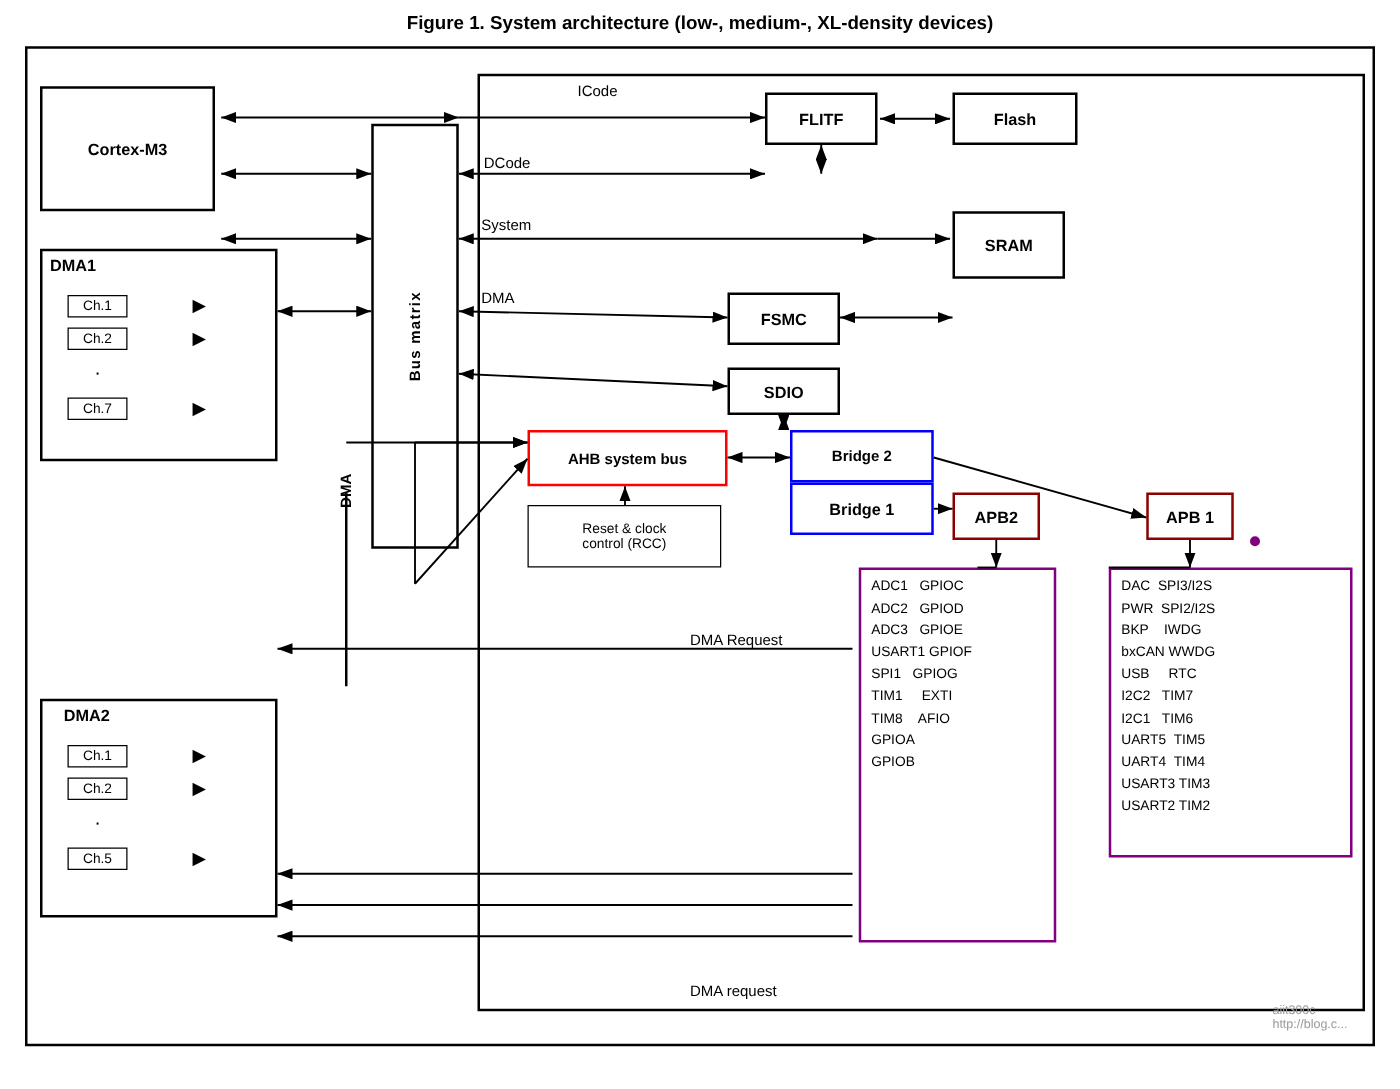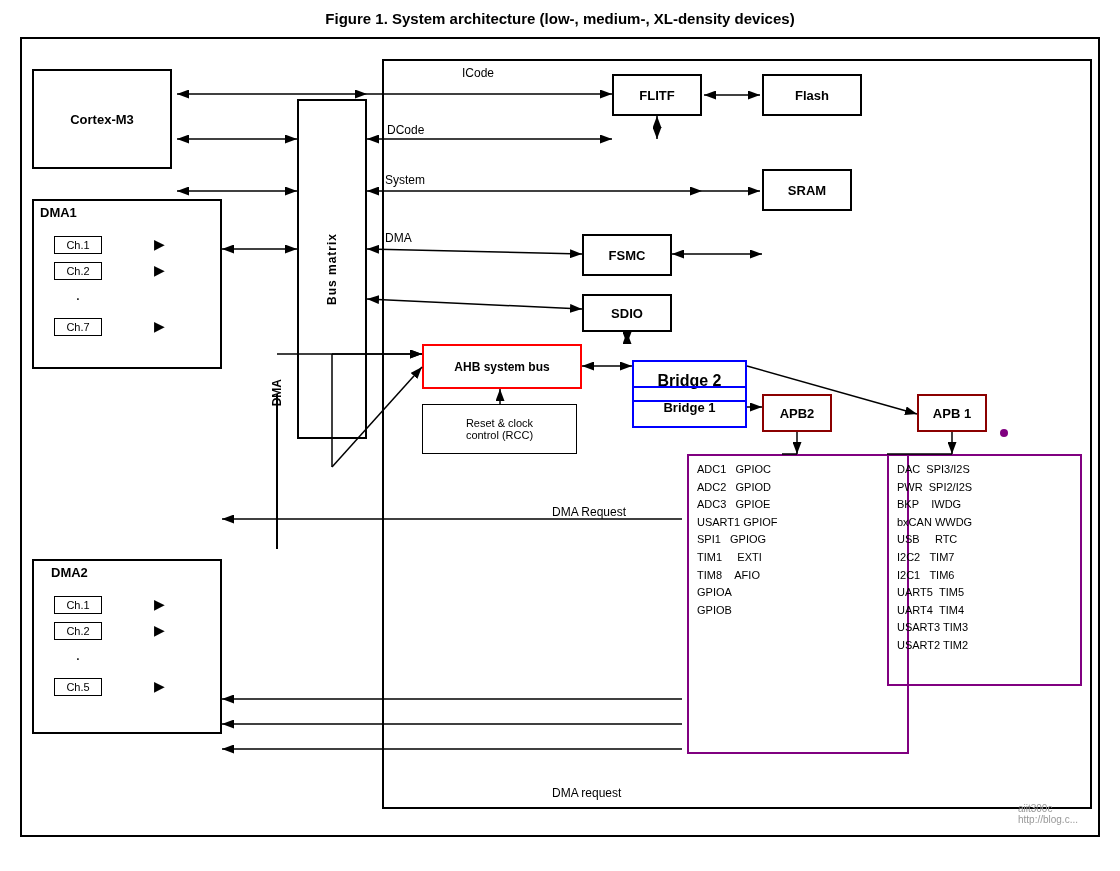--- a/index.html
+++ b/index.html
@@ -144,21 +144,21 @@
       justify-content: center;
       font-size: 13px;
       font-weight: bold;
     }
     
     .sram-box {
       position: absolute;
       left: 740px;
       top: 130px;
       width: 90px;
-      height: 42px;
+      height: 54px;
       border: 2px solid #000;
       display: flex;
       align-items: center;
       justify-content: center;
       font-size: 13px;
       font-weight: bold;
     }
     
     .fsmc-box {
       position: absolute;
@@ -205,23 +205,22 @@
     .bridge2-box {
       position: absolute;
       left: 610px;
       top: 305px;
       width: 115px;
       height: 42px;
       border: 2px solid blue;
       display: flex;
       align-items: center;
       justify-content: center;
-      font-size: 16px;
-      font-weight: bold;
-      margin-top: 16px;
+      font-size: 12px;
+      font-weight: bold;
     }
     
     .bridge1-box {
       position: absolute;
       left: 610px;
       top: 347px;
       width: 115px;
       height: 42px;
       border: 2px solid blue;
       display: flex;
@@ -270,21 +269,21 @@
       align-items: center;
       justify-content: center;
       font-size: 11px;
       text-align: center;
     }
     
     .apb2-periph-box {
       position: absolute;
       left: 665px;
       top: 415px;
-      width: 222px;
+      width: 158px;
       height: 300px;
       border: 2px solid purple;
     }
     .apb2-periph-content {
       padding: 5px 8px;
       font-size: 11px;
       line-height: 1.6;
     }
     
     .apb1-periph-box {

